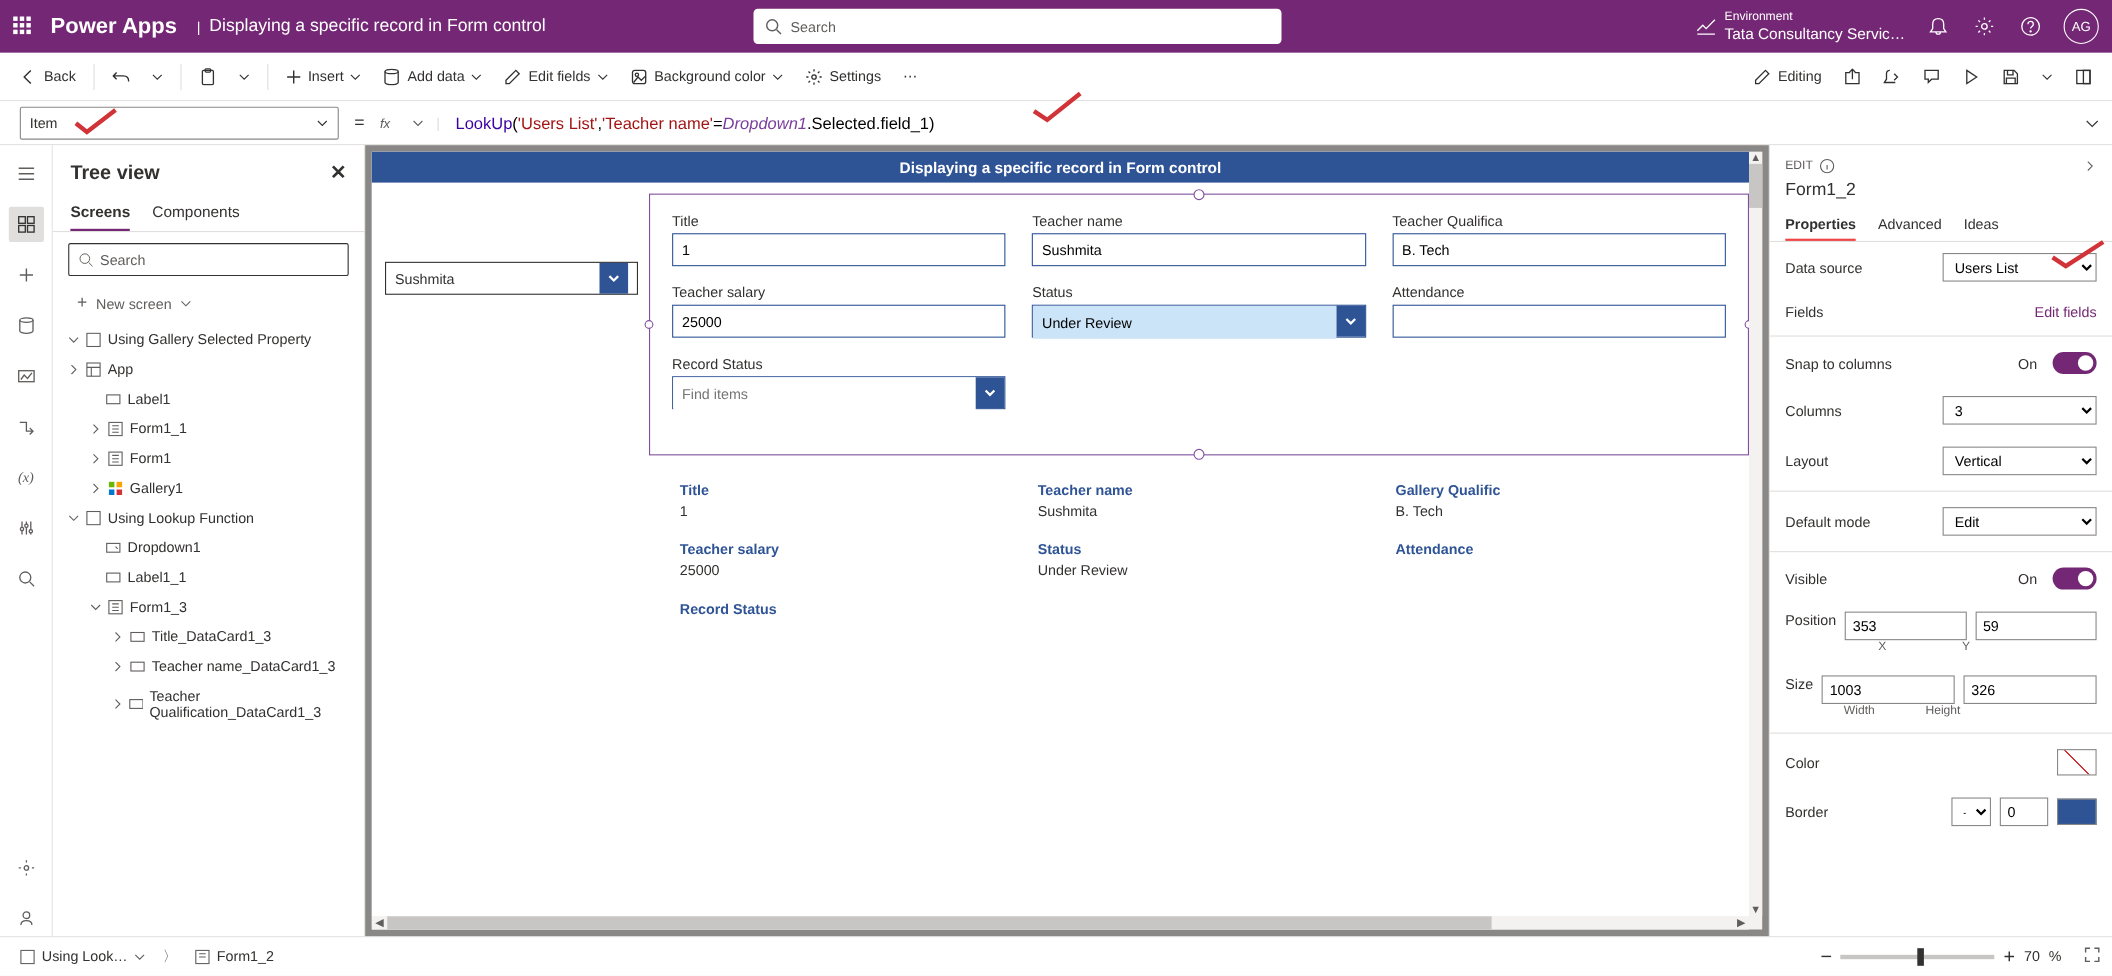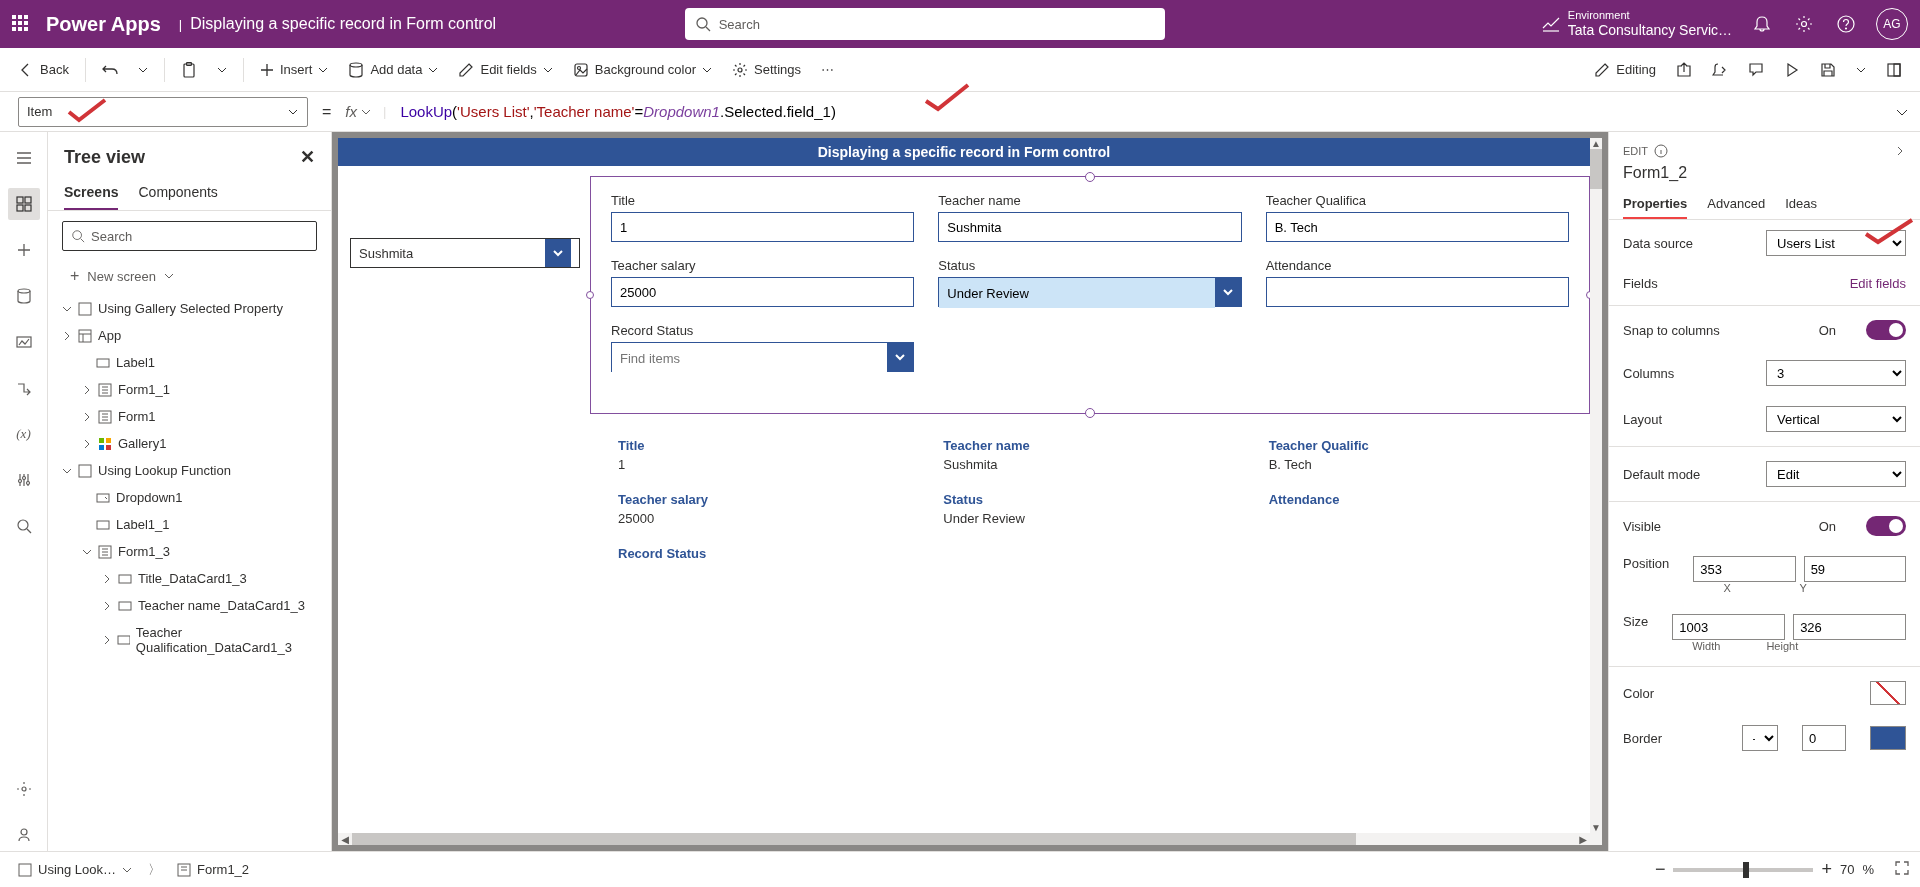--- a/index.html
+++ b/index.html
@@ -26,21 +26,21 @@
 .cmdbar .citem { display: flex; align-items: center; gap: 6px; padding: 6px 8px; cursor: pointer; border-radius: 2px; }
 .cmdbar .divider { width: 1px; height: 24px; background: #e1dfdd; margin: 0 4px; }
 .cmdbar .spacer { flex: 1; }
 .cmdbar svg { flex-shrink: 0; }
 
 
 .fxrow { background: #fff; height: 40px; border-bottom: 1px solid #e1dfdd; display: flex; align-items: center; }
 .propsel { width: 290px; margin-left: 18px; height: 30px; border: 1px solid #8a8886; border-radius: 2px; display: flex; align-items: center; padding: 0 8px; background: #fff; position: relative; }
 .propsel .chev { margin-left: auto; }
 .eq { margin: 0 14px; font-size: 16px; }
-.fxlabel { font-style: italic; font-family: Georgia, serif; font-size: 15px; margin-right: 4px; color: #605e5c; display: flex; align-items: center; gap: 4px; }
+.fxlabel { font-style: italic; font-family: Georgia, serif; font-size: 12px; margin-right: 4px; color: #605e5c; display: flex; align-items: center; gap: 20px; }
 .formula { flex: 1; font-family: Consolas, monospace; font-size: 15px; padding: 0 6px; position: relative; }
 .formula .fn { color: #3b01a3; }
 .formula .str { color: #a31515; }
 .formula .op { color: #000; }
 .formula .id { color: #7a3e9d; font-style: italic; }
 .fxexpand { width: 36px; display: flex; justify-content: center; cursor: pointer; }
 .check { position: absolute; font-size: 28px; color: #d13438; font-weight: bold; }
 
 
 .main { display: flex; height: calc(100vh - 48px - 44px - 40px - 36px); }
@@ -97,21 +97,21 @@
 .hscroll .track { flex:1; height: 12px; position: relative;}
 .hscroll .thumb { background: #c8c6c4; height: 100%; position: absolute; }
 
 
 .proppane { width: 312px; background: #fff; border-left: 1px solid #e1dfdd; display: flex; flex-direction: column; overflow-y: auto; }
 .proppane .phead { padding: 12px 14px 4px; display: flex; align-items: center; gap: 6px; font-size: 11px; color: #605e5c; }
 .proppane .pname { padding: 2px 14px 8px; font-size: 16px; }
 .proptabs { display: flex; gap: 20px; padding: 0 14px; border-bottom: 1px solid #e1dfdd; }
 .proptabs .tab { padding: 6px 0; cursor: pointer; font-size: 13px; }
 .proptabs .tab.active { border-bottom: 2px solid #ef4444; font-weight: 600; }
-.prow { display: flex; align-items: center; padding: 10px 14px; gap: 24px; font-size: 13px; }
+.prow { display: flex; align-items: center; padding: 10px 14px; gap: 8px; font-size: 13px; }
 .prow .plabel { flex: 1; }
 .prow .pctrl { flex: 0 0 140px; }
 .prow select, .prow input.pinput { width: 100%; height: 26px; border: 1px solid #8a8886; padding: 0 6px; font-size: 13px; background: #fff; }
 .prow .small { width: 68px; }
 .prow .sublabels { display: flex; gap: 8px; }
 .prow .sublabels span { width: 68px; text-align: center; font-size: 11px; color: #605e5c; }
 .toggle { width: 40px; height: 20px; background: #742774; border-radius: 10px; position: relative; cursor: pointer; }
 .toggle::after { content: ''; position: absolute; width: 14px; height: 14px; background: #fff; border-radius: 50%; top: 3px; right: 3px; }
 .link { color: #742774; cursor: pointer; }
 .colorbox { width: 36px; height: 24px; border: 1px solid #8a8886; }
@@ -616,21 +616,21 @@
           <div class="form2-grid">
             <div>
                 <div class="flabel">Title</div>
                 <div class="fval">1</div>
               </div>
             <div>
                 <div class="flabel">Teacher name</div>
                 <div class="fval">Sushmita</div>
               </div>
             <div>
-                <div class="flabel">Teacher Qualific</div>
+                <div class="flabel">Gallery Qualific</div>
                 <div class="fval">B. Tech</div>
               </div>
             <div>
                 <div class="flabel">Teacher salary</div>
                 <div class="fval">25000</div>
               </div>
             <div>
                 <div class="flabel">Status</div>
                 <div class="fval">Under Review</div>
               </div>

